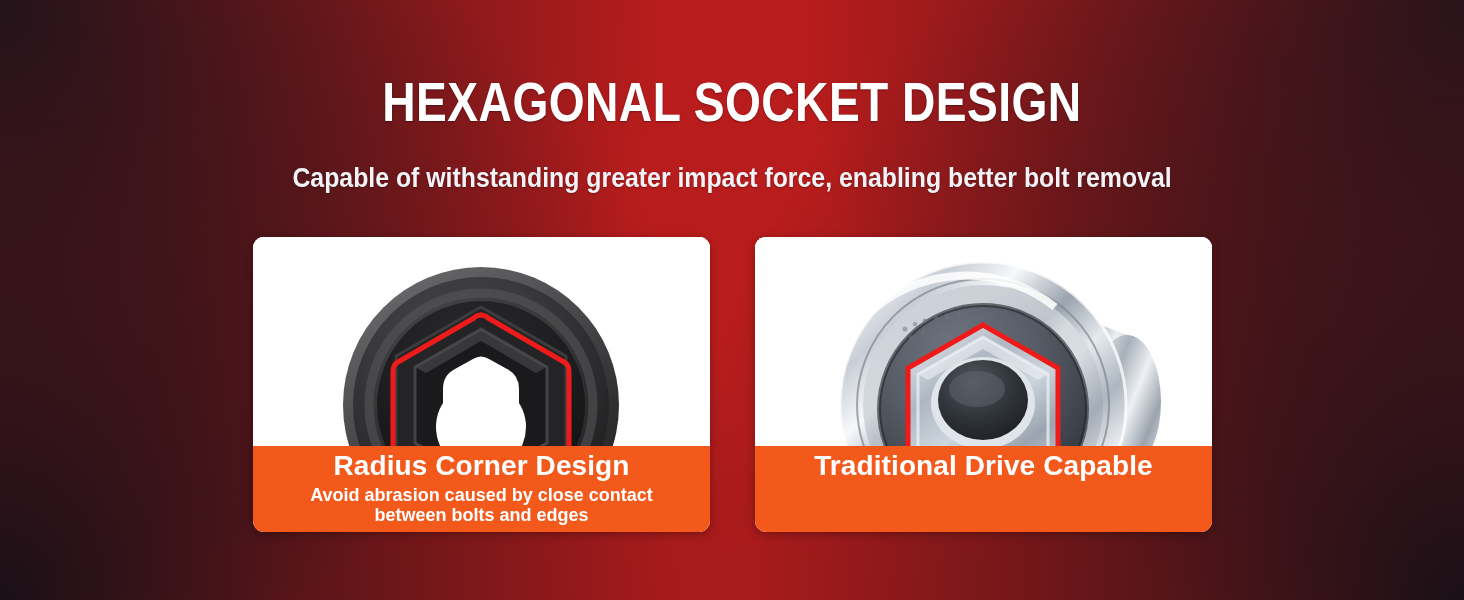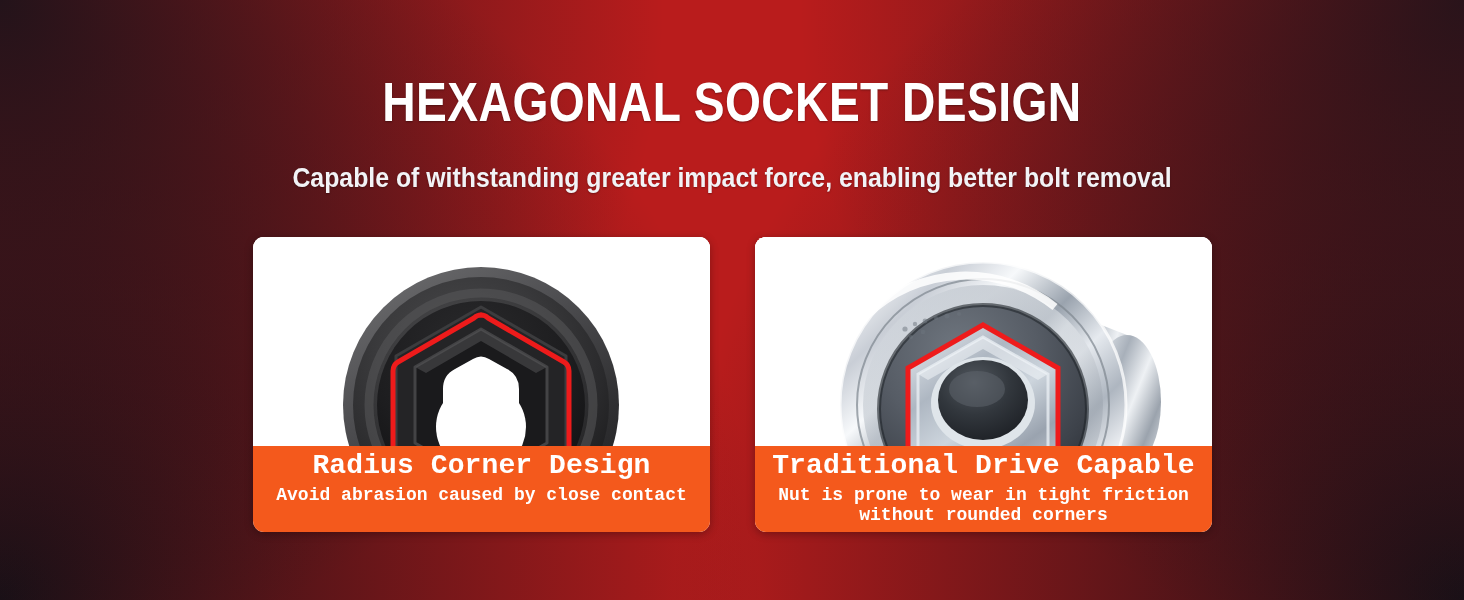--- a/index.html
+++ b/index.html
@@ -60,21 +60,20 @@
     text-shadow:0 1px 2px rgba(0,0,0,.3);
   }
 
   
   .cards {
     position:absolute;
     left:253px; top:237px;
     width:959px; height:217px;
     display:flex;
     justify-content:space-between;
-    font-family:Liberation Mono, monospace;
   }
   .card {
     position:relative;
     width:457px; height:295px;
     background:#ffffff;
     border-radius:11px;
     overflow:hidden;
     box-shadow:0 2px 8px rgba(0,0,0,.30);
   }
   .photo {
@@ -175,20 +174,21 @@
             <path d="M228 78 Q224 78 221 81 L145 125 Q140 128 140 134 L140 215
                      Q140 221 145 224 L221 268 Q224 271 228 271" fill="none" stroke="#ee1b1b" stroke-width="5" stroke-linecap="round" stroke-linejoin="round"></path>
           </g>
         </svg>
       </div>
 
       <div class="band">
         <div class="band-title">Radius Corner Design</div>
         <div class="band-sub">
           <span>Avoid abrasion caused by close contact</span>
+          <span>between bolts and edges</span>
         </div>
       </div>
     </div>
 
     <div class="card">
 
       <div class="photo">
         <svg width="457" height="209" viewBox="0 0 457 209">
           <defs>
             <linearGradient id="chrOuter" x1="8%" y1="8%" x2="92%" y2="95%">
@@ -268,21 +268,17 @@
               <circle cx="168" cy="95" r="2.3"></circle>
             </g>
 
             <path d="M228 88 L303 131 L303 217 L228 260 L153 217 L153 131 Z" fill="none" stroke="#ee1b1b" stroke-width="5" stroke-linejoin="miter"></path>
           </g>
         </svg>
       </div>
 
       <div class="band">
         <div class="band-title">Traditional Drive Capable</div>
-        <div class="band-sub">
-          <span>Nut is prone to wear in tight friction</span>
-          <span>without rounded corners</span>
-        </div>
       </div>
     </div>
 
   </div>
 </div>
 
 </body></html>

